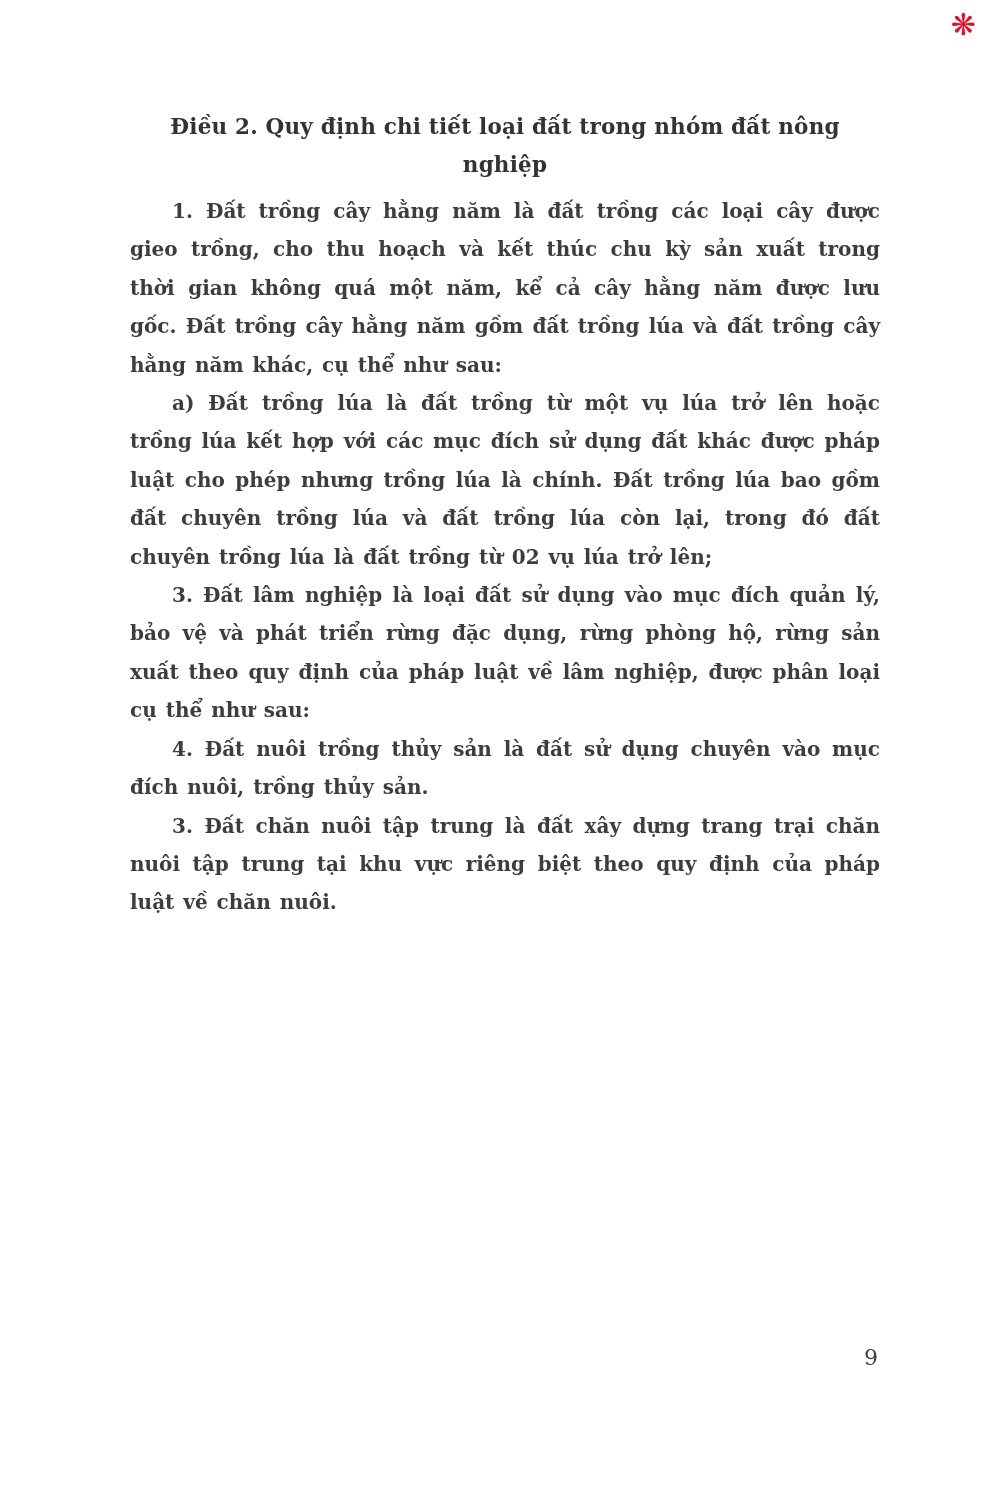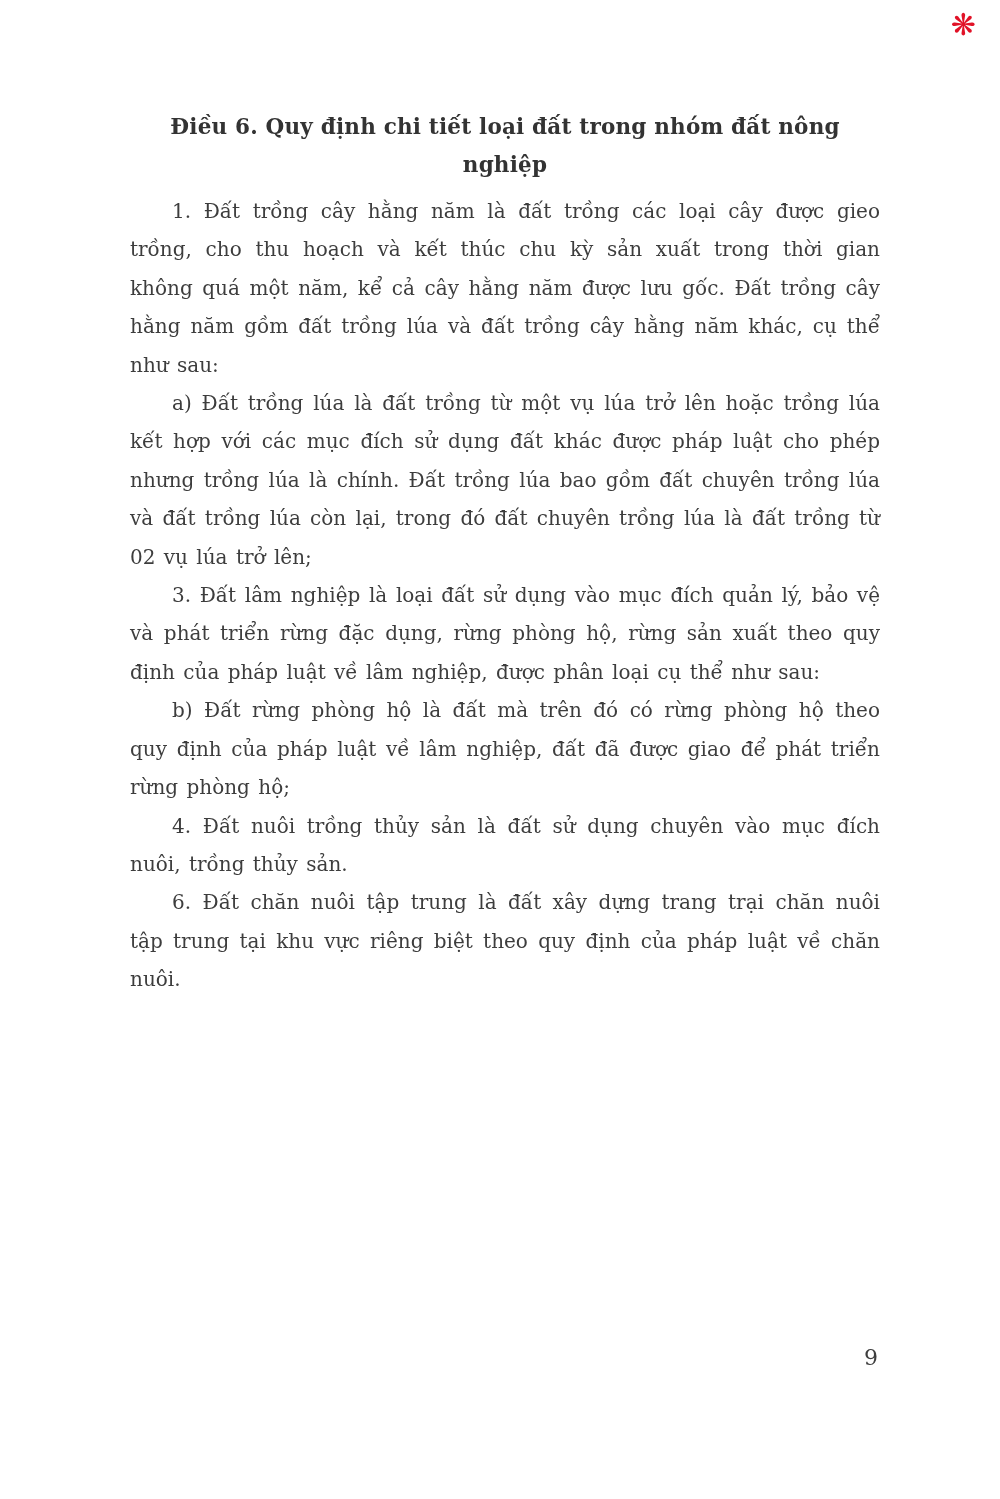--- a/index.html
+++ b/index.html
@@ -38,40 +38,40 @@
     margin-bottom: 8px;
     letter-spacing: 0.2px;
   }
   .para {
     font-size: 20px;
     line-height: 38.4px;
     text-align: justify;
     text-indent: 42px;
     word-spacing: 2px;
     color: #3d3d3d;
+    font-weight: bold;
   }
   .page-number {
     position: absolute;
     right: 122px;
     top: 1345px;
     font-size: 22px;
     color: #3d3d3d;
   }
 </style>
 </head>
 <body>
 
 <div class="page">
 
   <span class="flower">❋</span>
 
-  <h1 class="title">Điều 6. Quy định chi tiết loại đất trong nhóm đất nông nghiệp</h1>
+  <h1 class="title">Điều 2. Quy định chi tiết loại đất trong nhóm đất nông nghiệp</h1>
 
   <p class="para">1. Đất trồng cây hằng năm là đất trồng các loại cây được gieo trồng, cho thu hoạch và kết thúc chu kỳ sản xuất trong thời gian không quá một năm, kể cả cây hằng năm được lưu gốc. Đất trồng cây hằng năm gồm đất trồng lúa và đất trồng cây hằng năm khác, cụ thể như sau:</p>
   <p class="para">a) Đất trồng lúa là đất trồng từ một vụ lúa trở lên hoặc trồng lúa kết hợp với các mục đích sử dụng đất khác được pháp luật cho phép nhưng trồng lúa là chính. Đất trồng lúa bao gồm đất chuyên trồng lúa và đất trồng lúa còn lại, trong đó đất chuyên trồng lúa là đất trồng từ 02 vụ lúa trở lên;</p>
   <p class="para">3. Đất lâm nghiệp là loại đất sử dụng vào mục đích quản lý, bảo vệ và phát triển rừng đặc dụng, rừng phòng hộ, rừng sản xuất theo quy định của pháp luật về lâm nghiệp, được phân loại cụ thể như sau:</p>
-  <p class="para">b) Đất rừng phòng hộ là đất mà trên đó có rừng phòng hộ theo quy định của pháp luật về lâm nghiệp, đất đã được giao để phát triển rừng phòng hộ;</p>
   <p class="para">4. Đất nuôi trồng thủy sản là đất sử dụng chuyên vào mục đích nuôi, trồng thủy sản.</p>
-  <p class="para">6. Đất chăn nuôi tập trung là đất xây dựng trang trại chăn nuôi tập trung tại khu vực riêng biệt theo quy định của pháp luật về chăn nuôi.</p>
+  <p class="para">3. Đất chăn nuôi tập trung là đất xây dựng trang trại chăn nuôi tập trung tại khu vực riêng biệt theo quy định của pháp luật về chăn nuôi.</p>
 
   <div class="page-number">9</div>
 
 </div>
 
 </body></html>

